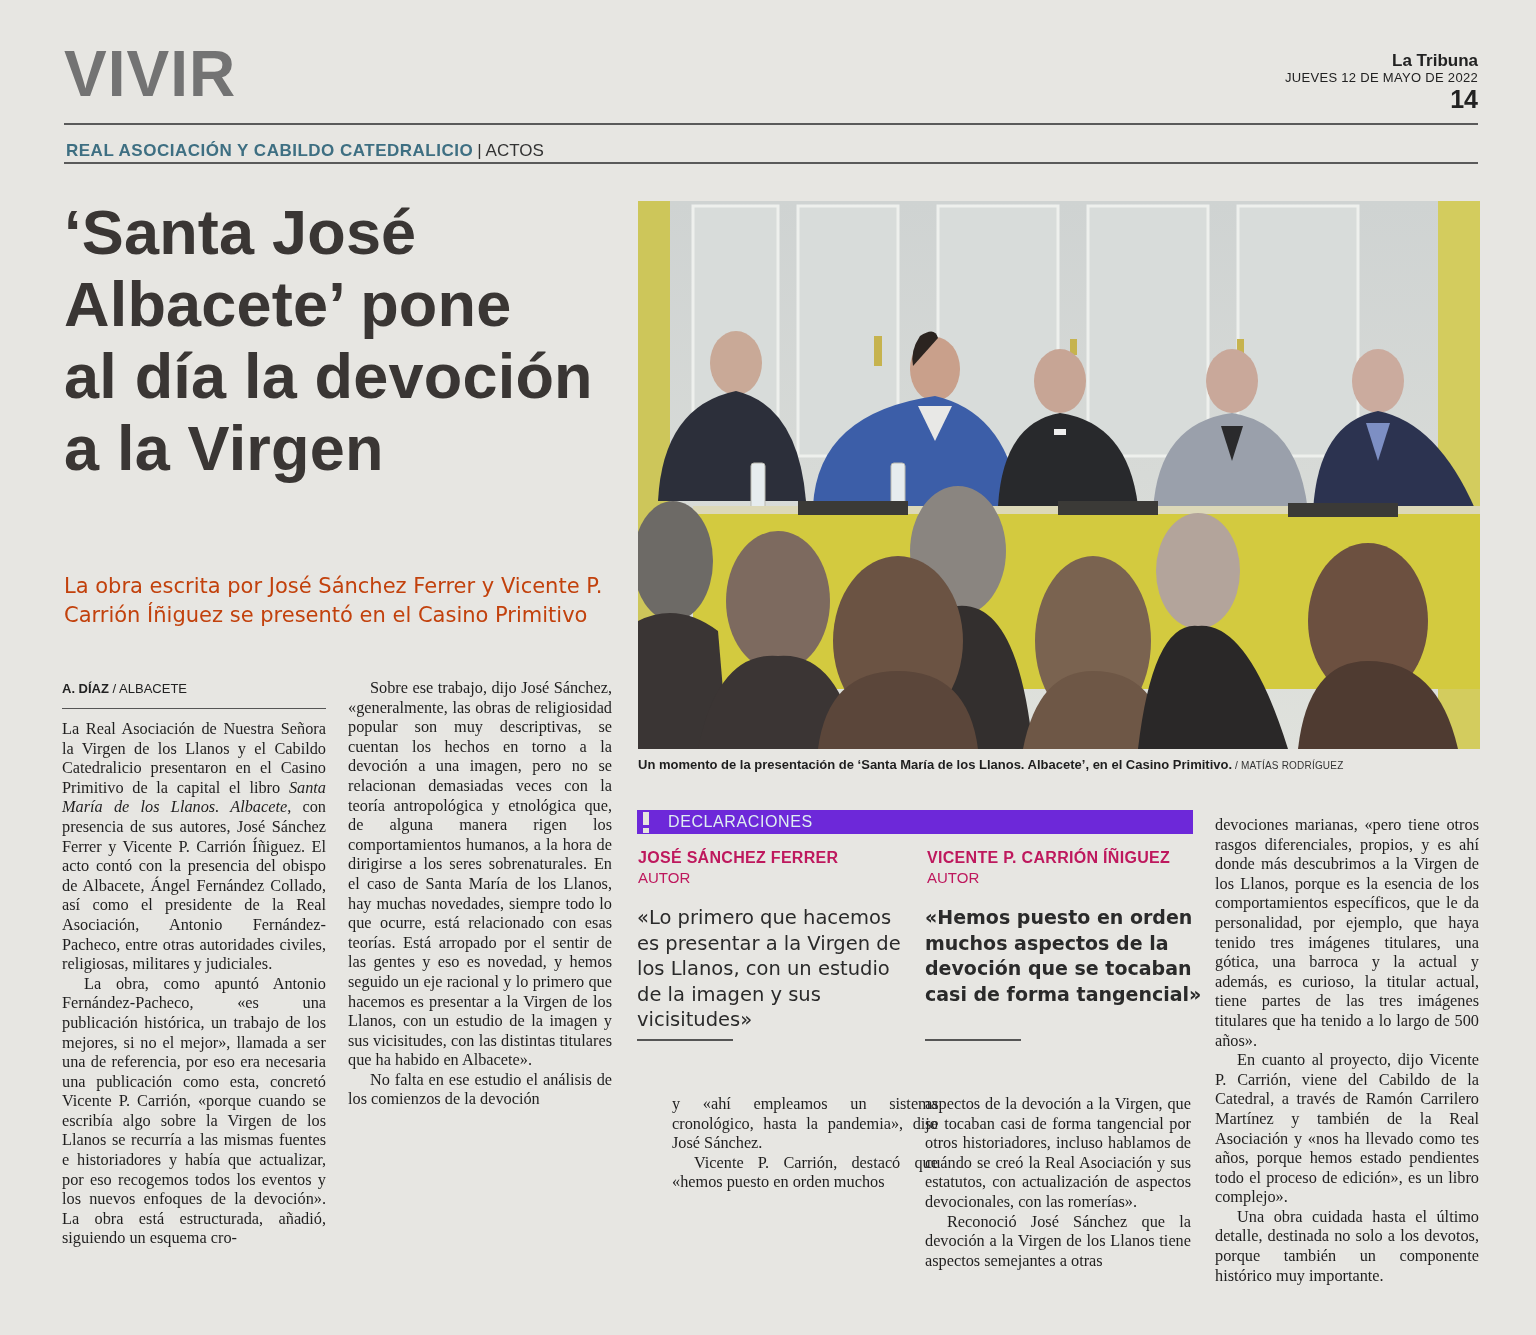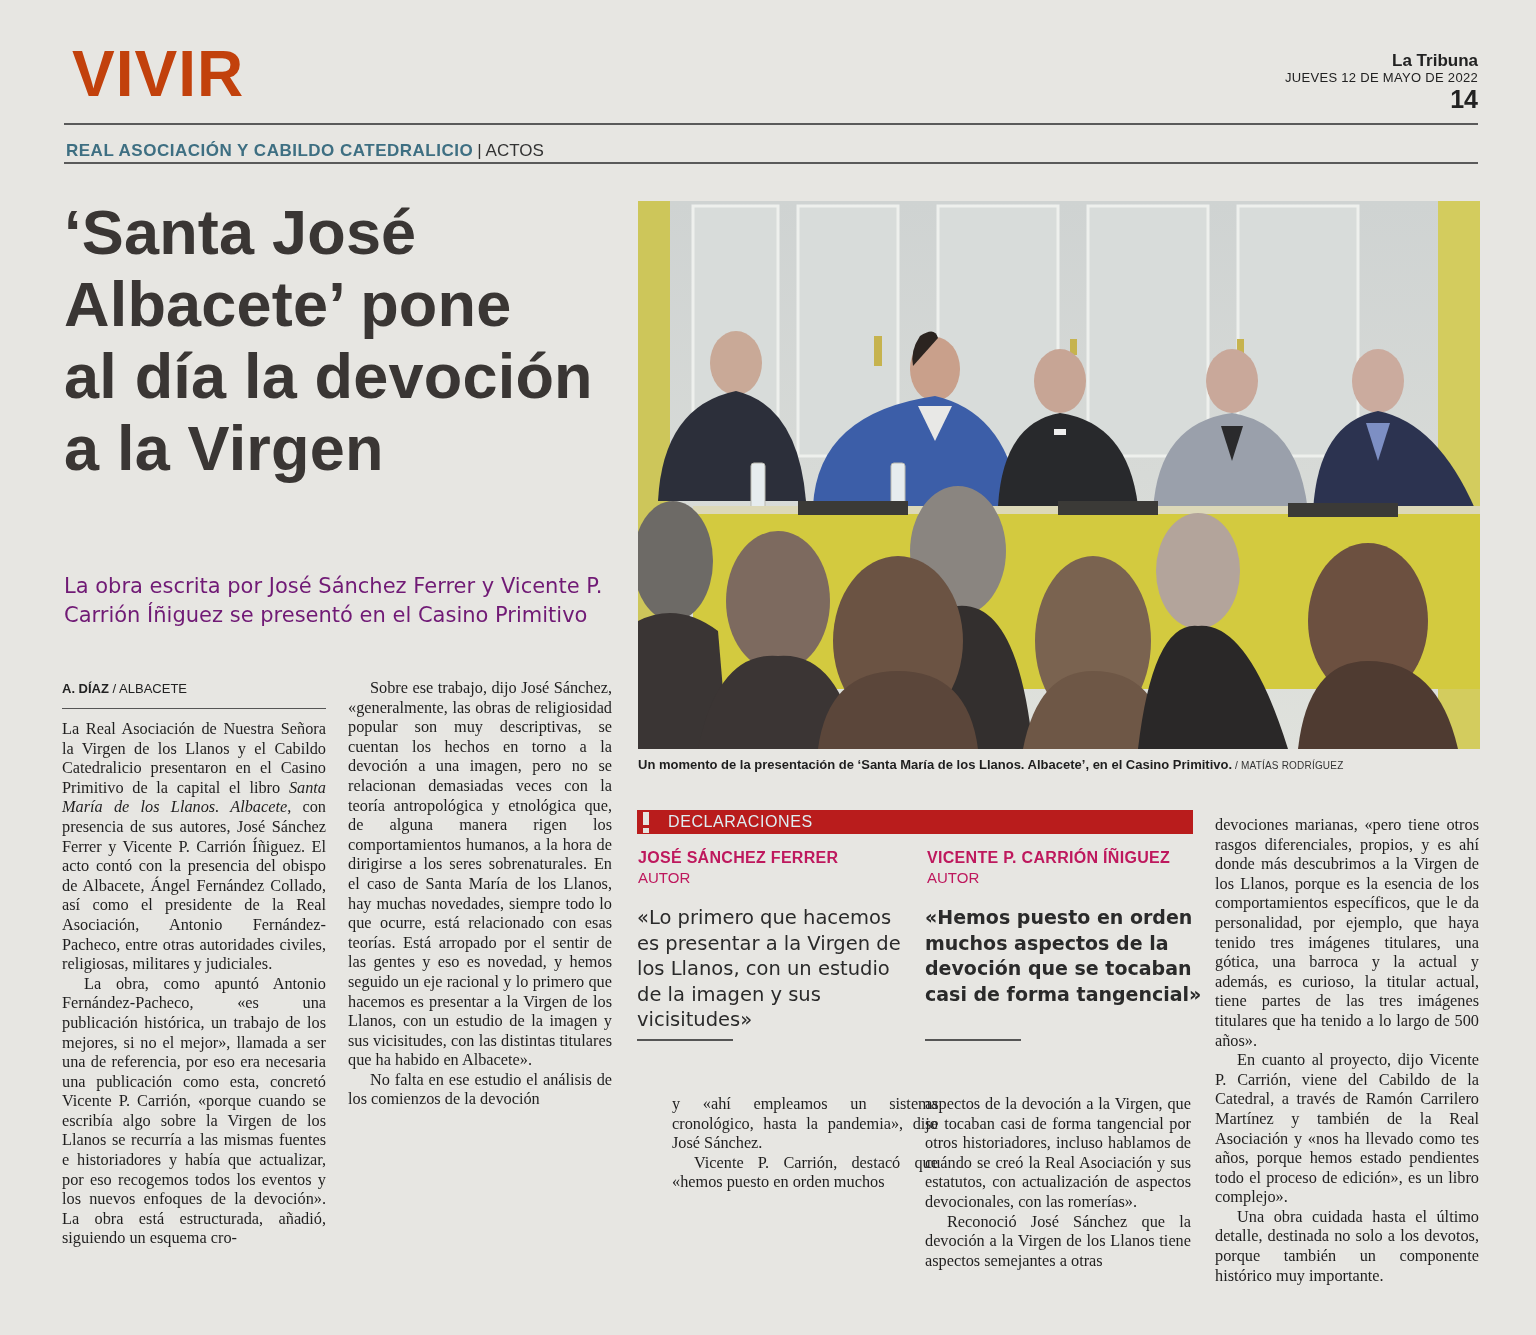--- a/index.html
+++ b/index.html
@@ -7,26 +7,26 @@
   body {
     background: #e7e6e2;
     font-family: "DejaVu Serif", serif;
     color: #2b2a2a;
     position: relative;
   }
   .abs { position: absolute; }
 
   
   .section-title {
-    left: 72px; top: 42px;
+    left: 64px; top: 42px;
     font-family: "Liberation Sans", sans-serif;
     font-weight: bold;
     font-size: 64px;
     letter-spacing: 1px;
-    color: #c2410c;
+    color: #737373;
     line-height: 1;
   }
   .masthead {
     right: 58px; top: 52px;
     text-align: right;
     font-family: "Liberation Sans", sans-serif;
     color: #222;
   }
   .masthead .brand { font-weight: bold; font-size: 17px; line-height: 18px; }
   .masthead .date { font-size: 13px; line-height: 15px; letter-spacing: 0.3px; }
@@ -52,21 +52,21 @@
     font-weight: bold;
     font-size: 63px;
     line-height: 72px;
     color: #3a3634;
     letter-spacing: 0.2px;
   }
   .subhead {
     left: 64px; top: 572px; width: 560px;
     font-family: "DejaVu Sans", sans-serif;
     font-size: 21px; line-height: 29px;
-    color: #701a75;
+    color: #c2410c;
   }
 
   
   .photo {
     left: 638px; top: 201px; width: 842px; height: 548px;
     overflow: hidden;
     background: #c9cbc5;
   }
   .caption {
     left: 638px; top: 757px; width: 860px;
@@ -99,21 +99,21 @@
   .col p.ind { text-indent: 22px; }
   .col1 { left: 62px; top: 719px; width: 264px; }
   .col2 { left: 348px; top: 678px; width: 264px; }
   .col3 { left: 672px; top: 1094px; width: 266px; }
   .col4 { left: 925px; top: 1094px; width: 266px; }
   .col5 { left: 1215px; top: 815px; width: 264px; }
 
   
   .decl-bar {
     left: 637px; top: 810px; width: 556px; height: 24px;
-    background: #b91c1c;
+    background: #6d28d9;
     color: #dfeef2;
     font-family: "Liberation Sans", sans-serif;
     font-size: 16px;
     line-height: 24px;
     letter-spacing: 0.6px;
   }
   .decl-bar .bang {
     position: absolute; left: 6px; top: 2px;
     width: 6px; height: 20px;
   }

